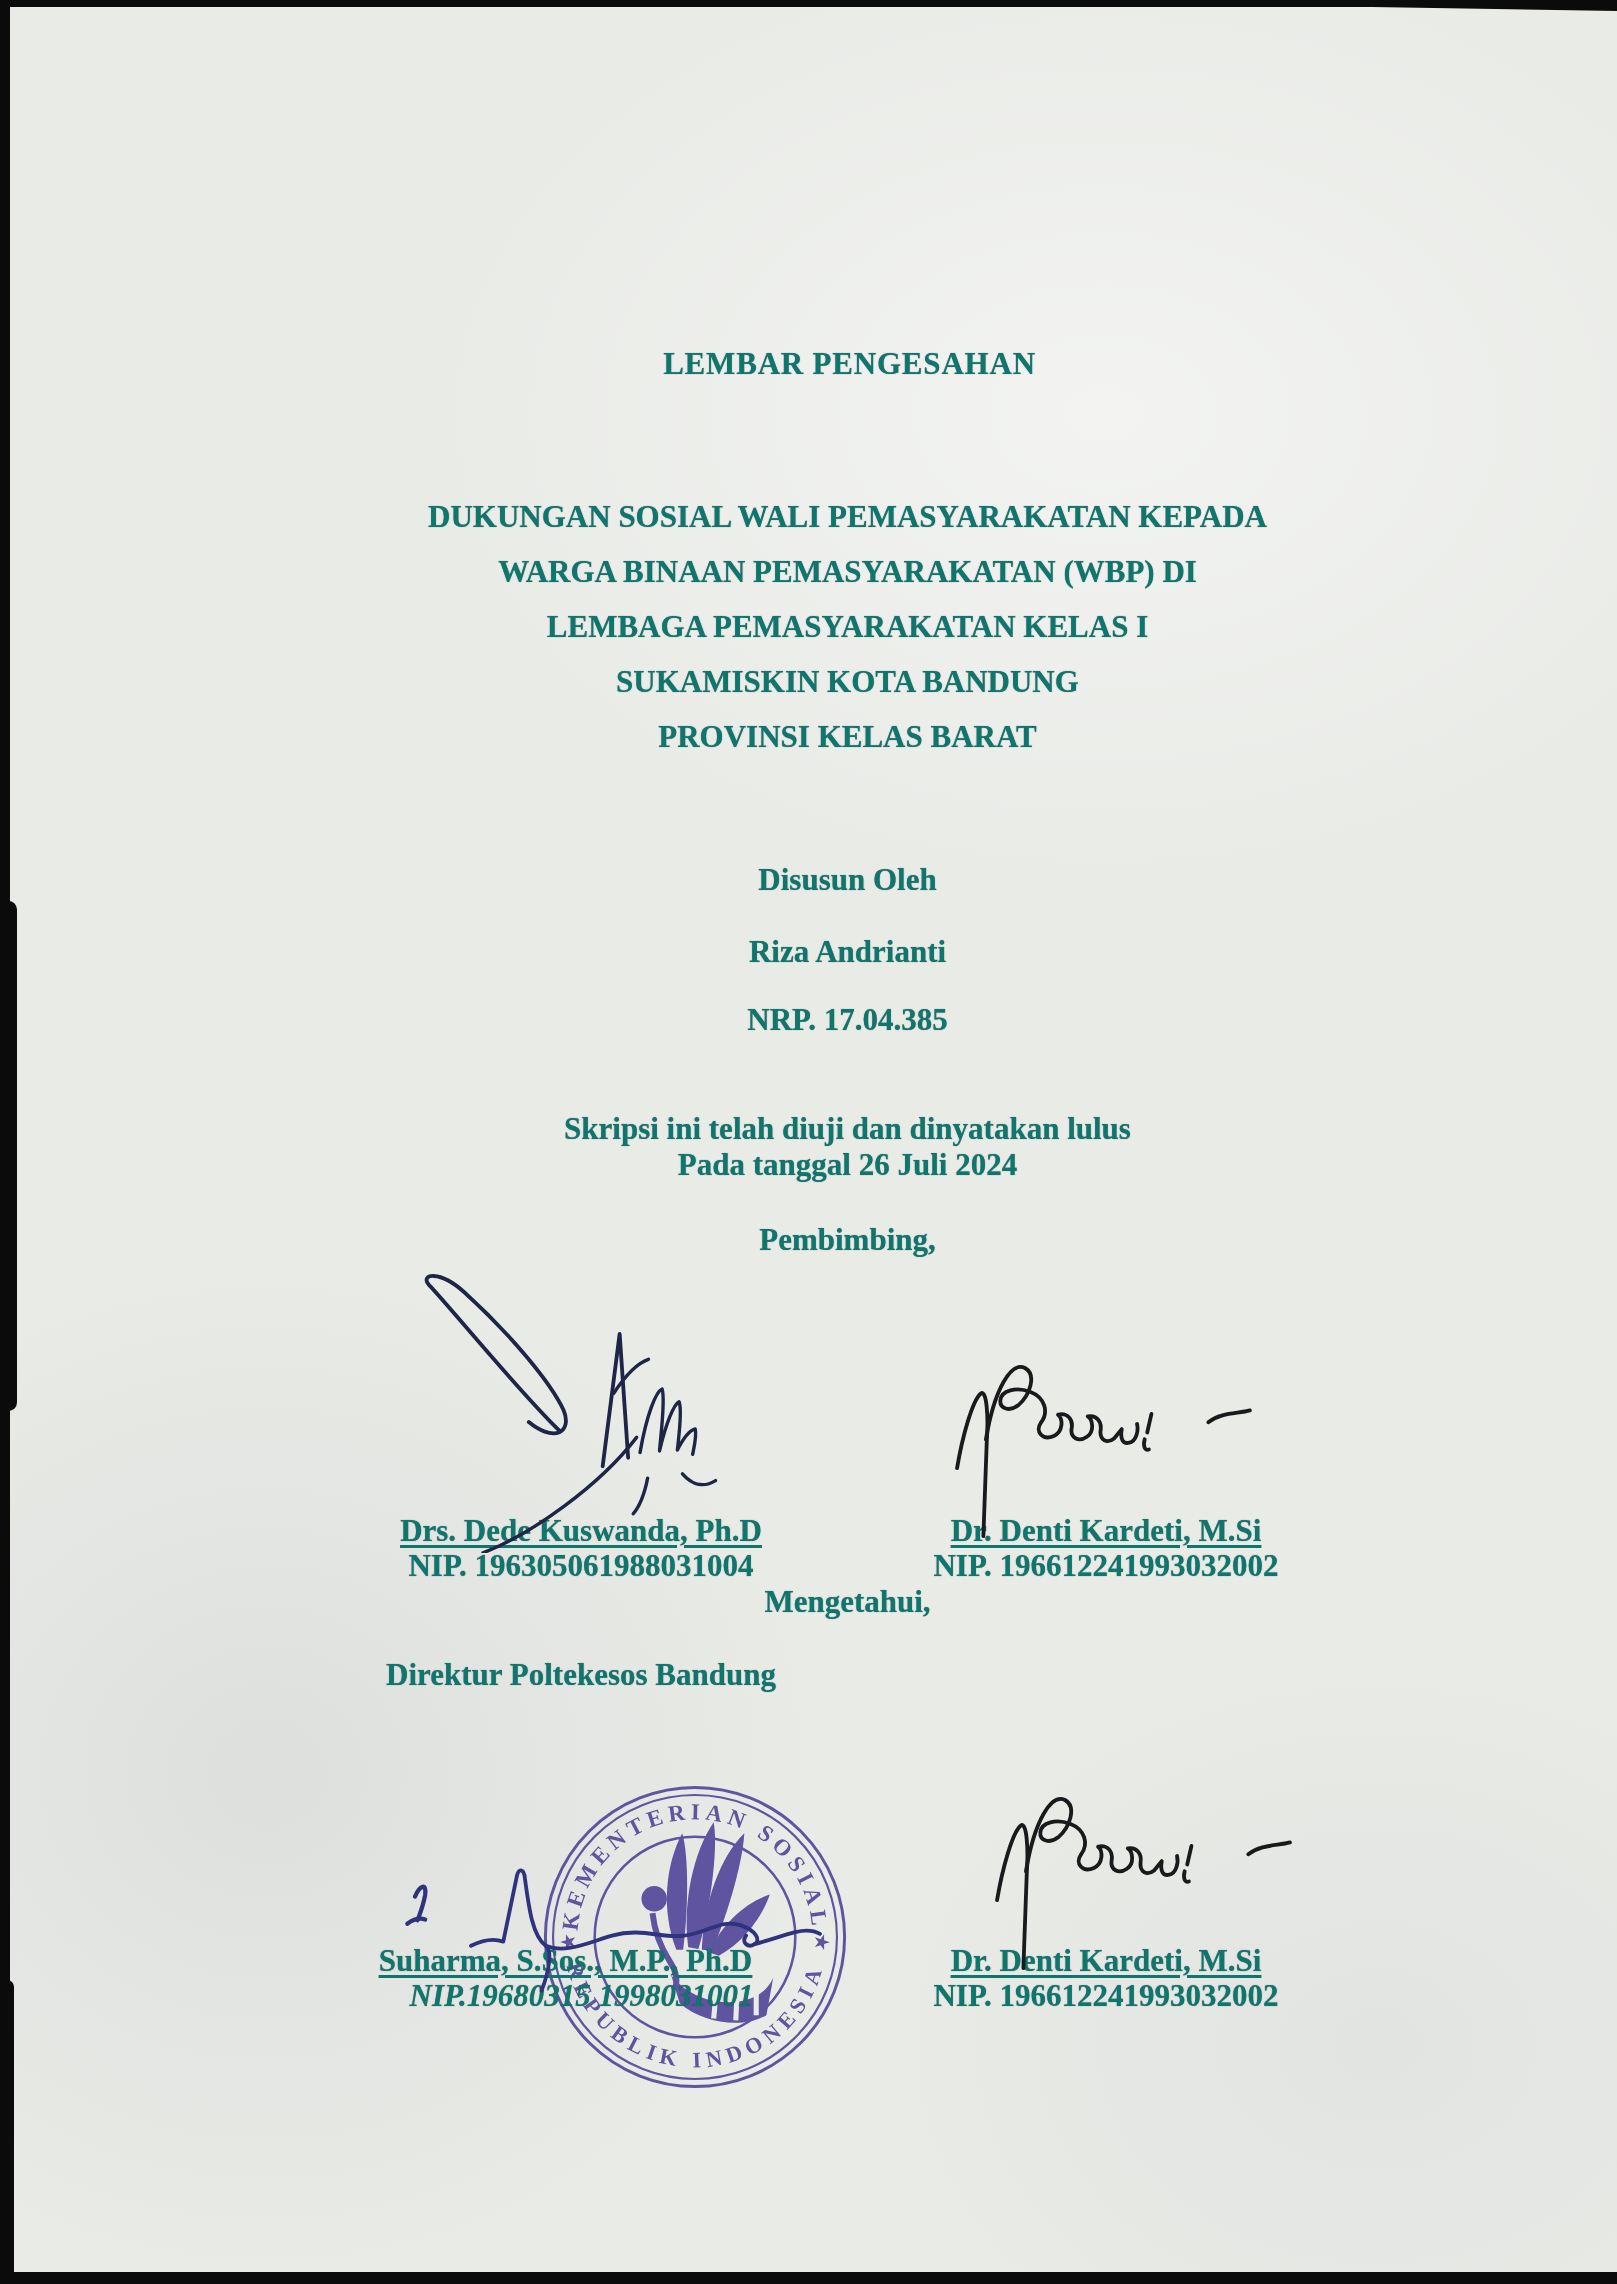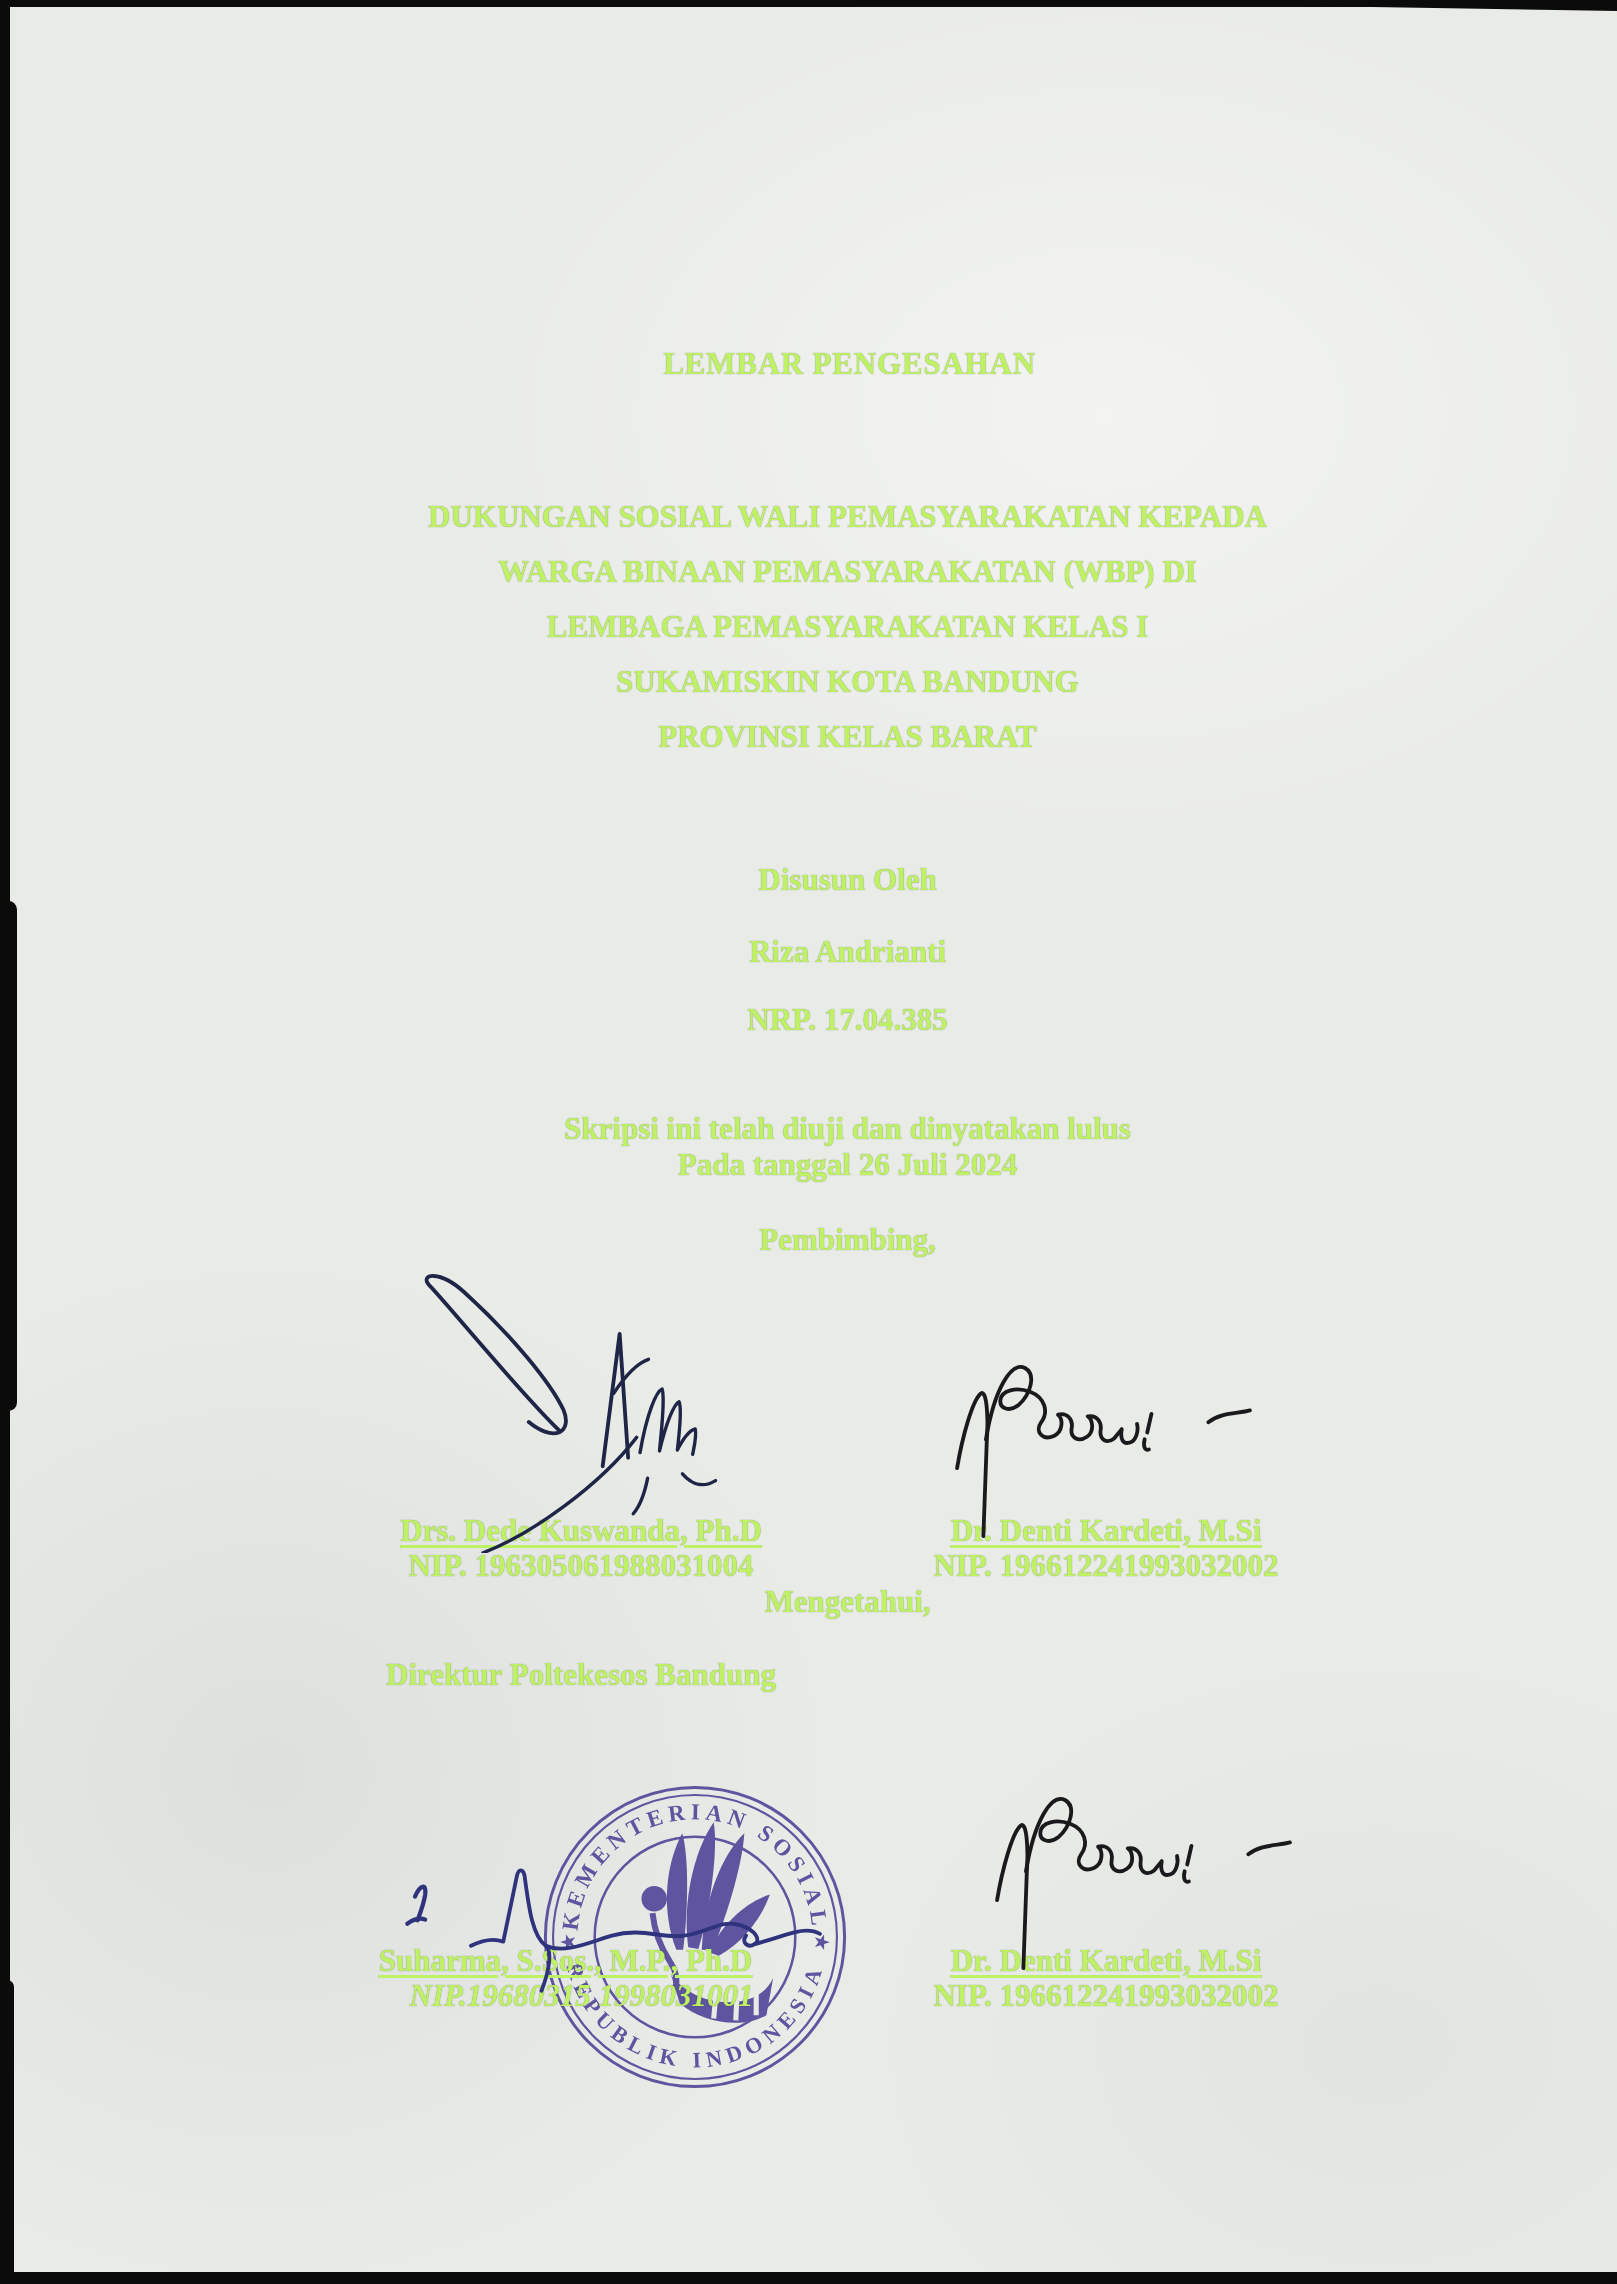--- a/index.html
+++ b/index.html
@@ -1,18 +1,18 @@
 <!DOCTYPE html>
 <html style="font-size:13.6px"><head>
 <meta charset="utf-8">
 <style>
   html,body{margin:0;padding:0;background:#0b0b0b;}
   body{width:1618px;height:2284px;overflow:hidden;}
   .page{position:relative;width:1618px;height:2284px;background:#0b0b0b;
-        font-family:"Liberation Serif","DejaVu Serif",serif;font-weight:bold;color:#bef264;}
+        font-family:"Liberation Serif","DejaVu Serif",serif;font-weight:bold;color:#0f766e;}
   .paper{position:absolute;left:8.5px;top:6px;width:1609px;height:2266px;background:#e9ebe7;}
   .paper::after{content:'';position:absolute;inset:0;pointer-events:none;background:
      radial-gradient(1105px 765px at 68% 18%, rgba(255,255,255,.45), transparent 62%),
      radial-gradient(935px 850px at 16% 78%, rgba(176,184,182,.22), transparent 60%),
      radial-gradient(765px 595px at 85% 90%, rgba(205,211,208,.30), transparent 65%);}
   .edge{position:absolute;background:#0b0b0b;}
   .edge-left{left:0;top:0;width:10.2px;height:2284px;}
   .edge-left-bump{left:0;top:901px;width:17px;height:510px;border-radius:0 8.5px 8.5px 0;}
   .edge-left-bump2{left:0;top:1980px;width:13.6px;height:304px;border-radius:0 6.8px 0 0;}
   .edge-top{left:0;top:0;width:1618px;height:6.8px;}

